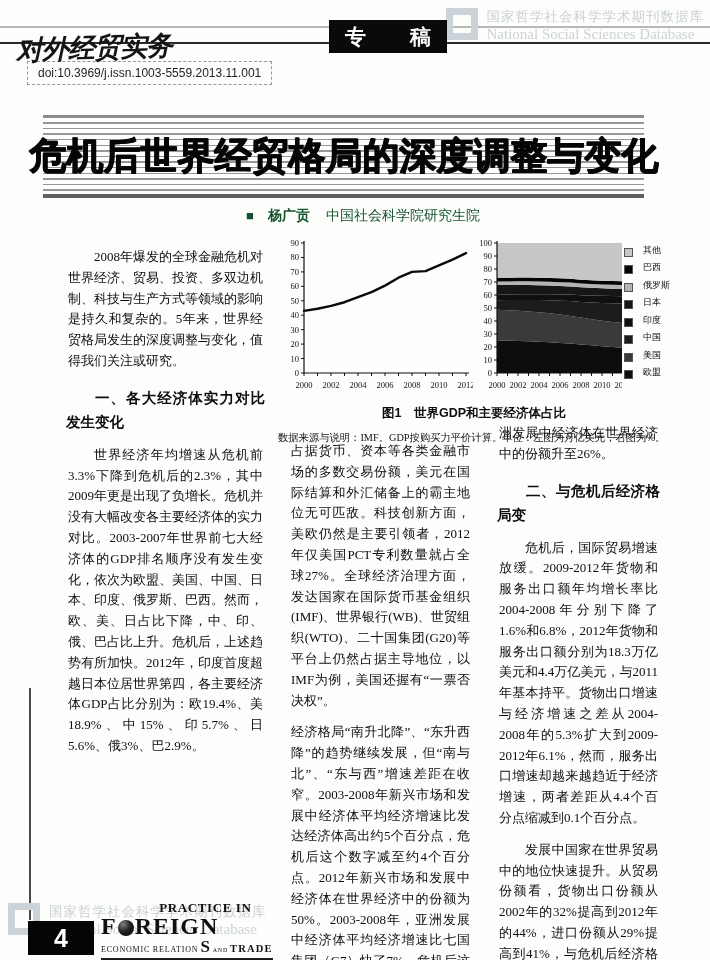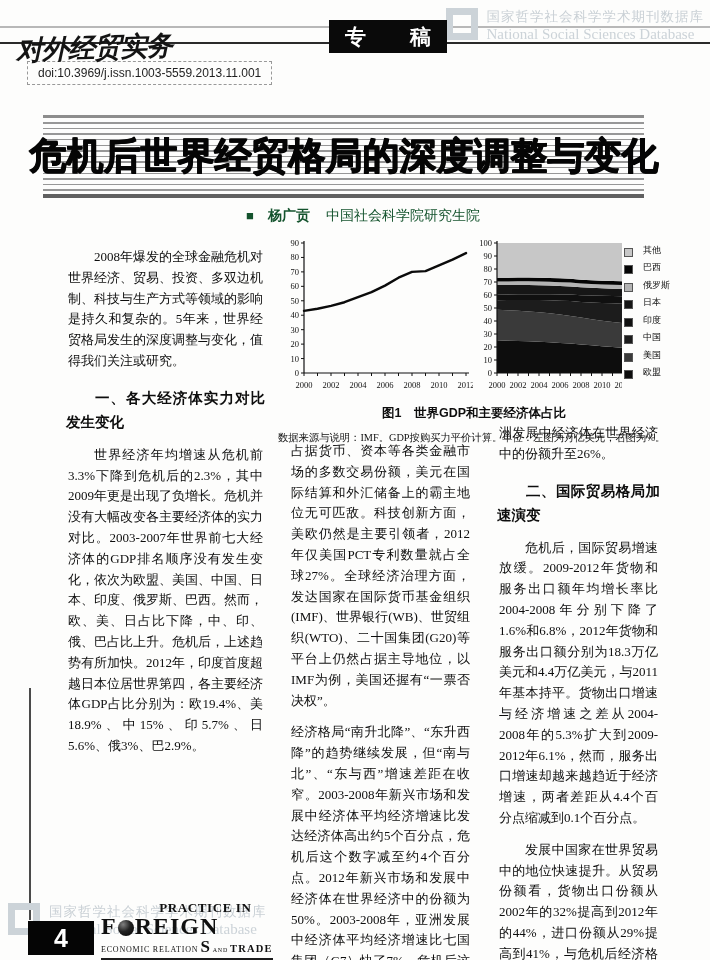--- a/index.html
+++ b/index.html
@@ -261,21 +261,21 @@
   <div class="fig-source">数据来源与说明：IMF。GDP按购买力平价计算。单位：左图为万亿美元，右图为%。</div>
 </div>
 
 <div class="col" id="col2">
   <p class="noindent">占据货币、资本等各类金融市场的多数交易份额，美元在国际结算和外汇储备上的霸主地位无可匹敌。科技创新方面，美欧仍然是主要引领者，2012年仅美国PCT专利数量就占全球27%。全球经济治理方面，发达国家在国际货币基金组织(IMF)、世界银行(WB)、世贸组织(WTO)、二十国集团(G20)等平台上仍然占据主导地位，以IMF为例，美国还握有“一票否决权”。</p>
   <p class="noindent">经济格局“南升北降”、“东升西降”的趋势继续发展，但“南与北”、“东与西”增速差距在收窄。2003-2008年新兴市场和发展中经济体平均经济增速比发达经济体高出约5个百分点，危机后这个数字减至约4个百分点。2012年新兴市场和发展中经济体在世界经济中的份额为50%。2003-2008年，亚洲发展中经济体平均经济增速比七国集团（G7）快了7%，危机后这个数字减至5%。2012年亚</p>
 </div>
 
 <div class="col" id="col3">
   <p class="noindent">洲发展中经济体在世界经济中的份额升至26%。</p>
-  <h3>二、国际贸易格局加速演变</h3>
+  <h3>二、与危机后经济格局变</h3>
   <p>危机后，国际贸易增速放缓。2009-2012年货物和服务出口额年均增长率比2004-2008年分别下降了1.6%和6.8%，2012年货物和服务出口额分别为18.3万亿美元和4.4万亿美元，与2011年基本持平。货物出口增速与经济增速之差从2004-2008年的5.3%扩大到2009-2012年6.1%，然而，服务出口增速却越来越趋近于经济增速，两者差距从4.4个百分点缩减到0.1个百分点。</p>
   <p>发展中国家在世界贸易中的地位快速提升。从贸易份额看，货物出口份额从2002年的32%提高到2012年的44%，进口份额从29%提高到41%，与危机后经济格局变</p>
 </div>
 
 <div class="wm wm-bottom">
   <div class="wm-sq"></div>
   <div>
     <div class="wm-cn">国家哲学社会科学学术期刊数据库</div>
     <div class="wm-en">National Social Sciences Database</div>
   </div>

